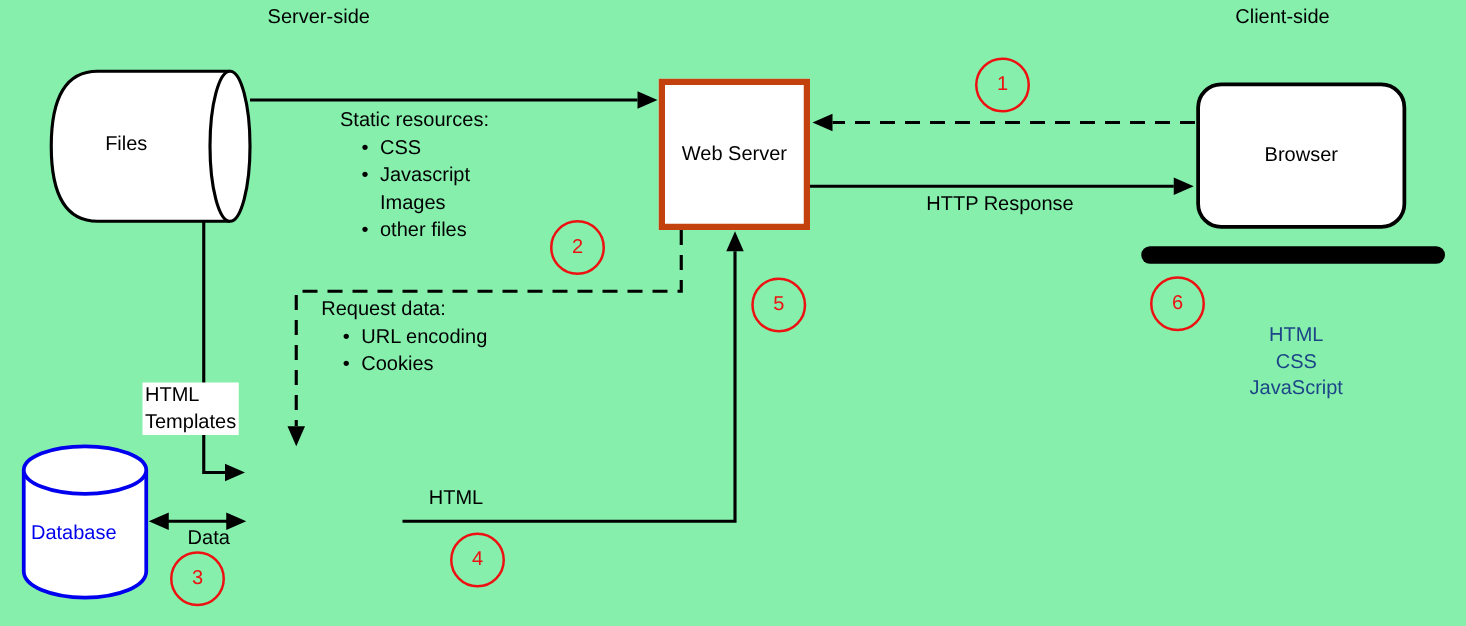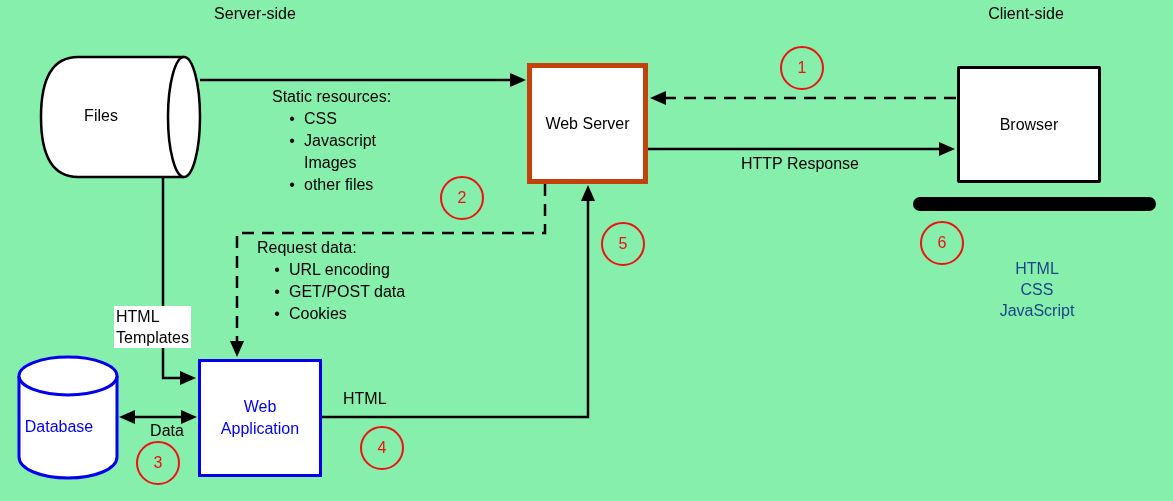--- a/index.html
+++ b/index.html
@@ -11,21 +11,21 @@
   svg.layer { position:absolute; left:0; top:0; width:1173px; height:501px; }
 
   .lbl { position:absolute; font-size:16px; color:#000; white-space:nowrap; line-height:19px; }
   .center { text-align:center; }
 
   .node {
     position:absolute; display:flex; align-items:center; justify-content:center;
     background:#ffffff; font-size:16px; text-align:center;
   }
   .node-webserver { left:527px; top:63px; width:121px; height:121px; border:5px solid #c2410c; }
-  .node-browser  { left:957px; top:66px; width:144px; height:117px; border:3px solid #000; border-radius:2px; }
+  .node-browser  { left:957px; top:66px; width:168px; height:117px; border:3px solid #000; border-radius:20px; }
   .node-webapp   { left:198px; top:359px; width:124px; height:118px; border:3px solid #0000ee;
                    color:#0000ee; flex-direction:column; line-height:22px; }
   .laptop-base   { position:absolute; left:913px; top:197px; width:243px; height:14px;
                    background:#000; border-radius:7px; }
 
   .cyl-label { position:absolute; font-size:16px; text-align:center; }
 
   .note { position:absolute; font-size:16px; line-height:22px; }
   .note-title { line-height:22px; }
   .note-row { display:flex; line-height:22px; }
@@ -105,24 +105,20 @@
 
   <div class="node node-webserver">
     <span>Web Server</span>
   </div>
 
   <div class="node node-browser">
     <span>Browser</span>
   </div>
   <div class="laptop-base"></div>
 
-  <div class="node node-webapp">
-    <span>Web</span>
-    <span>Application</span>
-  </div>
 
   <div class="cyl-label" style="left:18px; top:418px; width:82px; color:#0000ee">Database</div>
 
   <div class="note" style="left:272px; top:86px">
     <div class="note-title">Static resources:</div>
     <div class="note-row">
       <span class="dot"></span>
       <span>CSS</span>
     </div>
     <div class="note-row">
@@ -137,24 +133,20 @@
       <span class="dot"></span>
       <span>other files</span>
     </div>
   </div>
 
   <div class="note" style="left:257px; top:237px">
     <div class="note-title">Request data:</div>
     <div class="note-row">
       <span class="dot"></span>
       <span>URL encoding</span>
-    </div>
-    <div class="note-row">
-      <span class="dot"></span>
-      <span>GET/POST data</span>
     </div>
     <div class="note-row">
       <span class="dot"></span>
       <span>Cookies</span>
     </div>
   </div>
 
   <div class="lbl center" style="left:700px; top:154px; width:200px">HTTP Response</div>
 
   <div class="lbl whitebg" style="left:114px; top:306px; line-height:21px">

